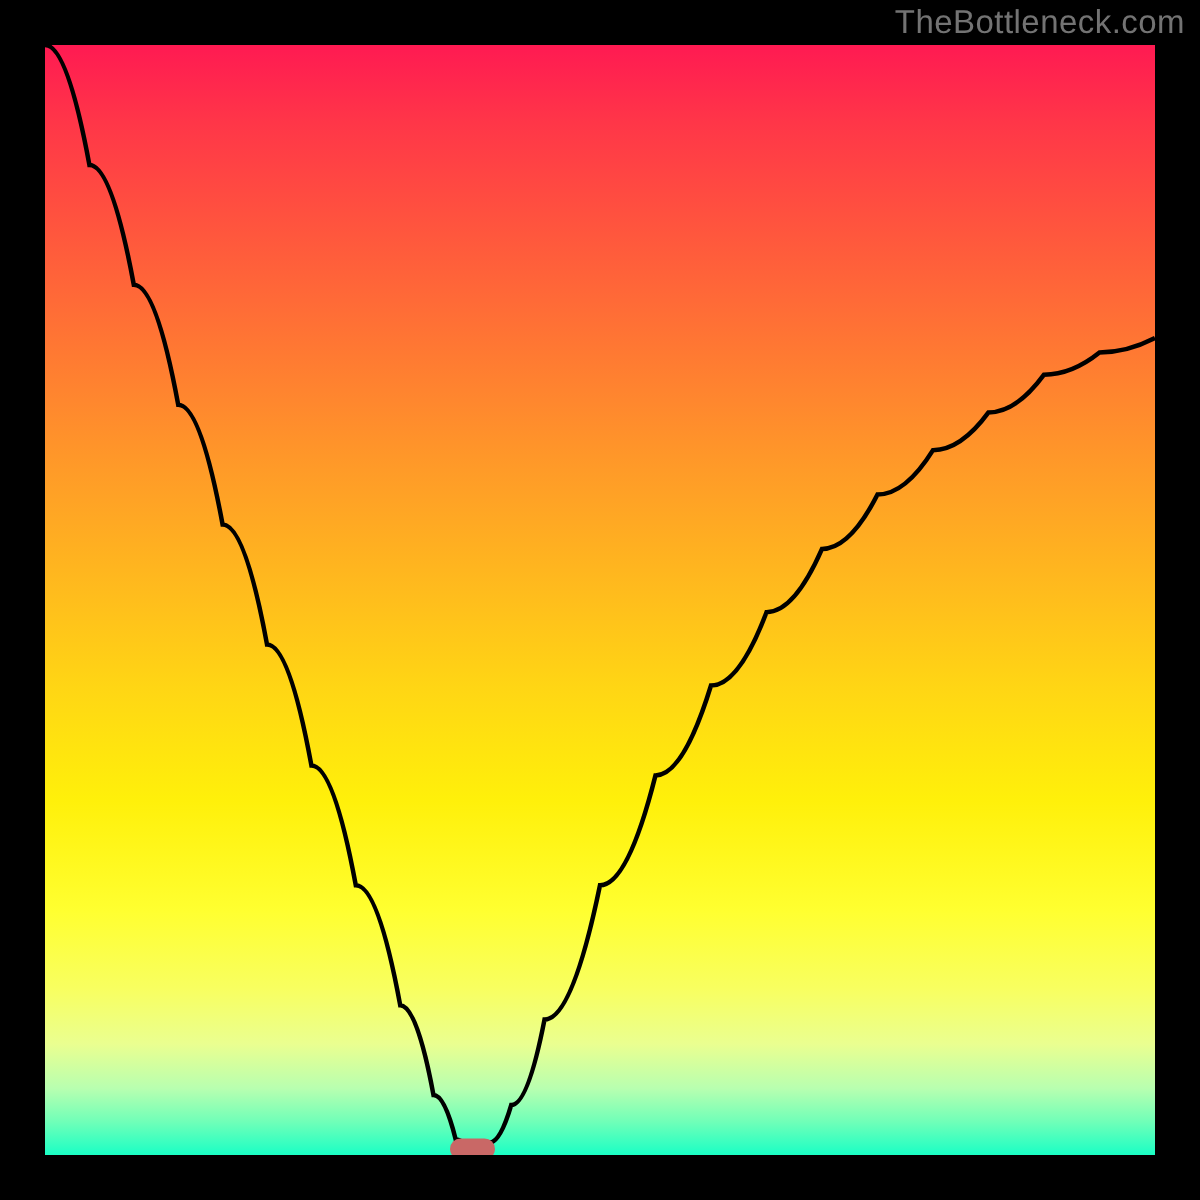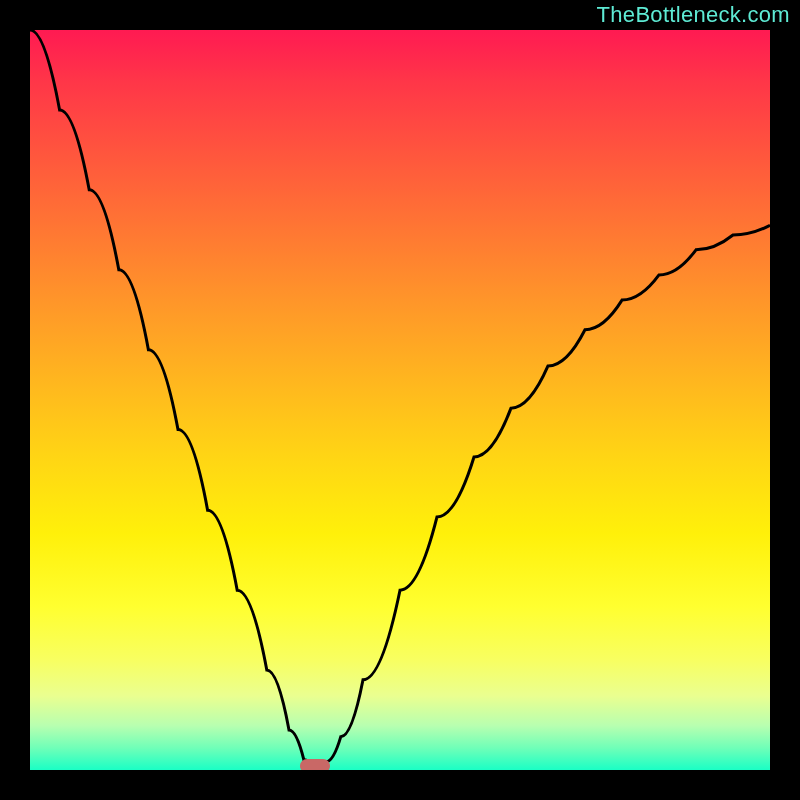--- a/index.html
+++ b/index.html
@@ -13,21 +13,21 @@
   .frame {
     position: relative;
     width: 800px;
     height: 800px;
     background: #000;
   }
   .attribution {
     position: absolute;
     top: 2px;
     right: 10px;
-    color: #5eead4;
+    color: #737373;
     font-size: 22px;
     font-weight: 500;
     letter-spacing: 0.3px;
   }
   .plot-area {
     position: absolute;
     left: 30px;
     top: 30px;
     width: 740px;
     height: 740px;

